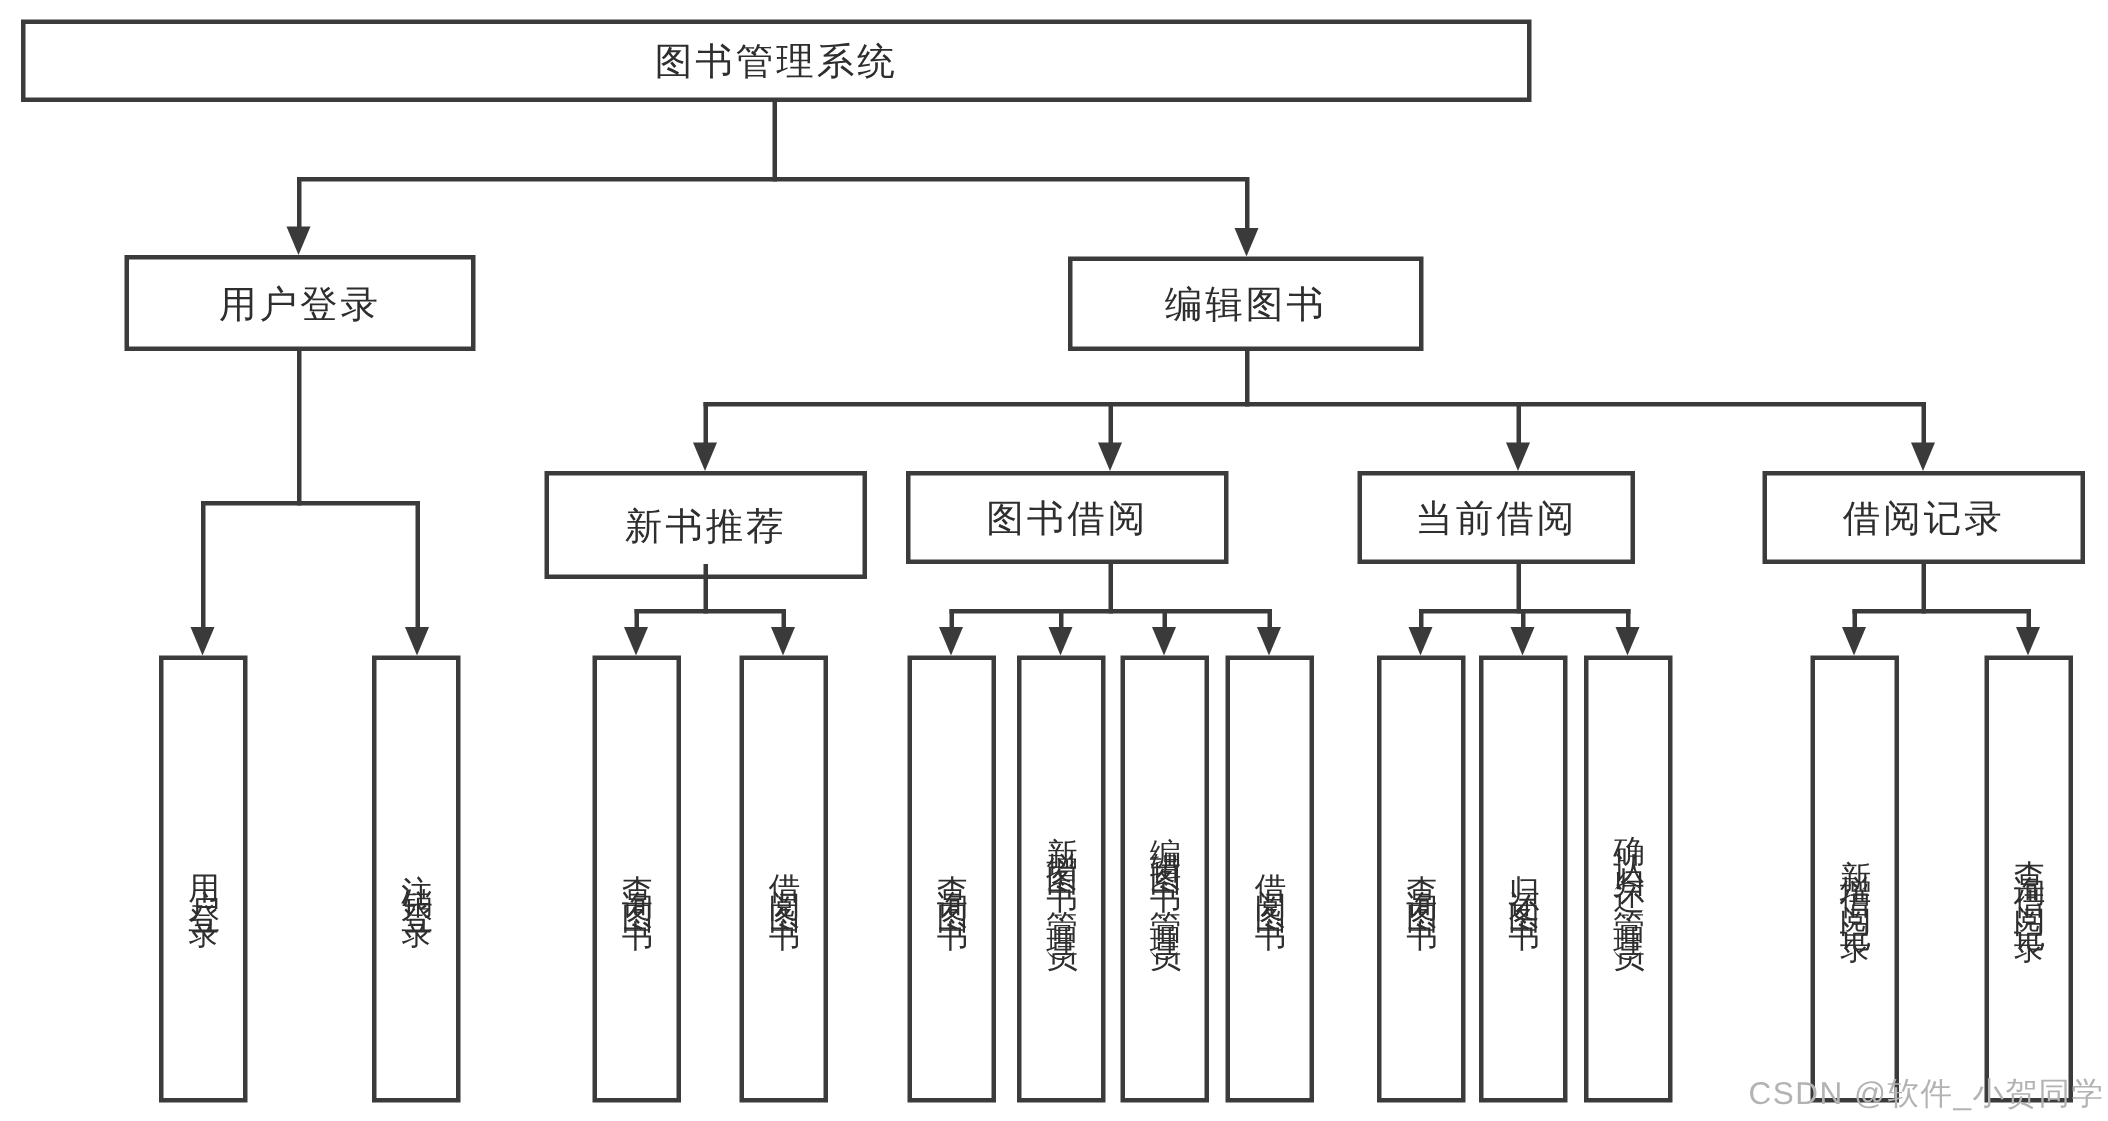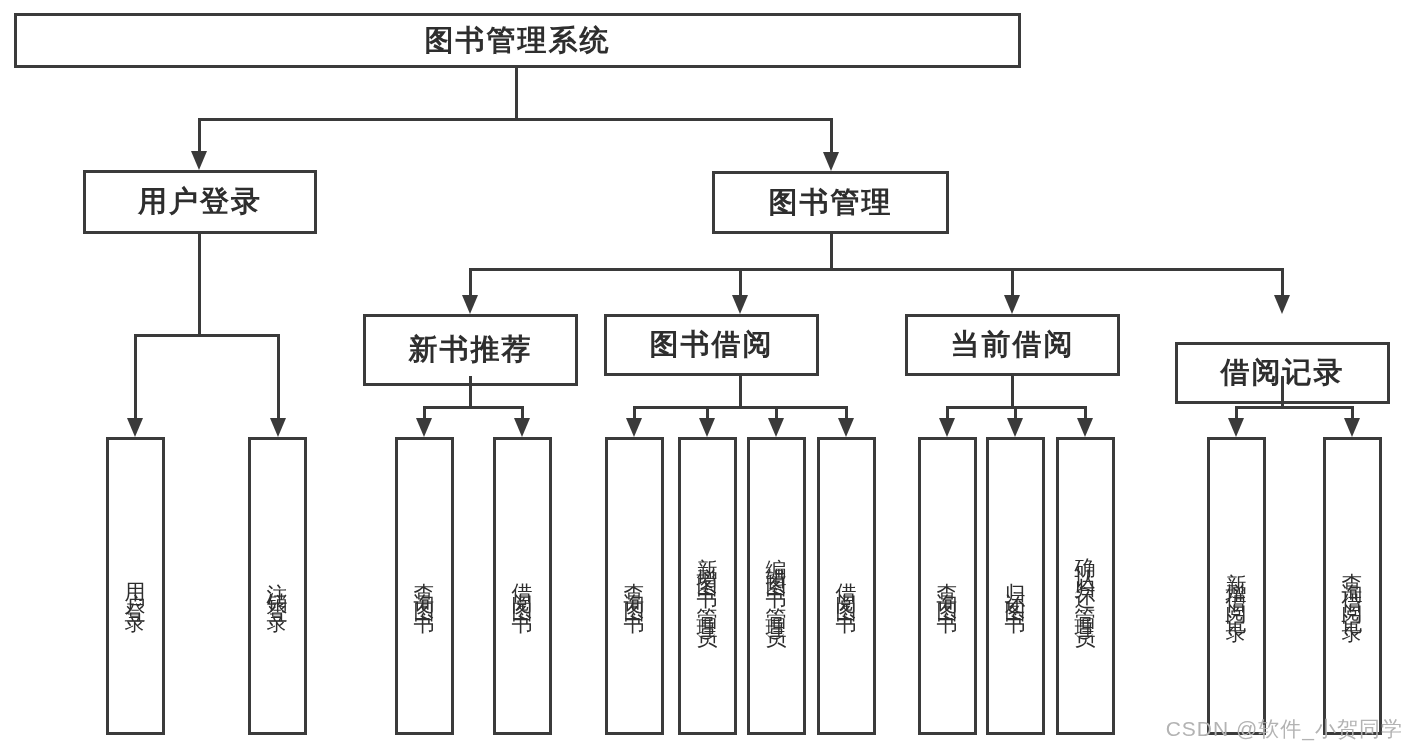--- a/index.html
+++ b/index.html
@@ -1,20 +1,20 @@
 <!DOCTYPE html>
 <html><head>
 <meta charset="utf-8">
 <style>
   html,body{margin:0;padding:0;background:#ffffff;}
   body{font-family:"Liberation Sans","DejaVu Sans",sans-serif;}
   .canvas{position:relative;width:1405px;height:747px;background:#ffffff;overflow:hidden;}
   .box{position:absolute;box-sizing:border-box;border:3px solid #3b3b3b;background:#ffffff;
        display:flex;align-items:center;justify-content:center;color:#2e2e2e;}
-  .box.h{font-size:29px;letter-spacing:2px;font-weight:bold;}
+  .box.h{font-size:25px;letter-spacing:2px;}
   .box.v{font-size:21px;}
   .box.v .vt{writing-mode:vertical-rl;text-orientation:mixed;letter-spacing:10px;line-height:1;}
   .line{position:absolute;background:#3a3a3a;}
   .arrow{position:absolute;width:0;height:0;border-left:8px solid transparent;
          border-right:8px solid transparent;border-top:19px solid #3a3a3a;}
   .watermark{position:absolute;right:2px;bottom:4px;font-size:21px;color:#b3b3b3;
              letter-spacing:1px;z-index:10;}
 </style>
 </head>
 <body>
@@ -23,36 +23,36 @@
 
   <div class="box h" style="left:14px;top:13px;width:1007px;height:55px;">
     <span>图书管理系统</span>
   </div>
 
   <div class="box h" style="left:83px;top:170px;width:234px;height:64px;">
     <span>用户登录</span>
   </div>
 
   <div class="box h" style="left:712px;top:171px;width:237px;height:63px;">
-    <span>图书管理</span>
+    <span>编辑图书</span>
   </div>
 
   <div class="box h" style="left:363px;top:314px;width:215px;height:72px;">
     <span>新书推荐</span>
   </div>
 
   <div class="box h" style="left:604px;top:314px;width:215px;height:62px;">
     <span>图书借阅</span>
   </div>
 
-  <div class="box h" style="left:905px;top:314px;width:215px;height:62px;">
+  <div class="box h" style="left:905px;top:314px;width:185px;height:62px;">
     <span>当前借阅</span>
   </div>
 
-  <div class="box h" style="left:1175px;top:314px;width:215px;height:62px;margin-top:28px;">
+  <div class="box h" style="left:1175px;top:314px;width:215px;height:62px;">
     <span>借阅记录</span>
   </div>
 
   <div class="box v" style="left:106px;top:437px;width:59px;height:298px;">
     <span class="vt">用户登录</span>
   </div>
   <div class="box v" style="left:248px;top:437px;width:59px;height:298px;">
     <span class="vt">注销登录</span>
   </div>
 

